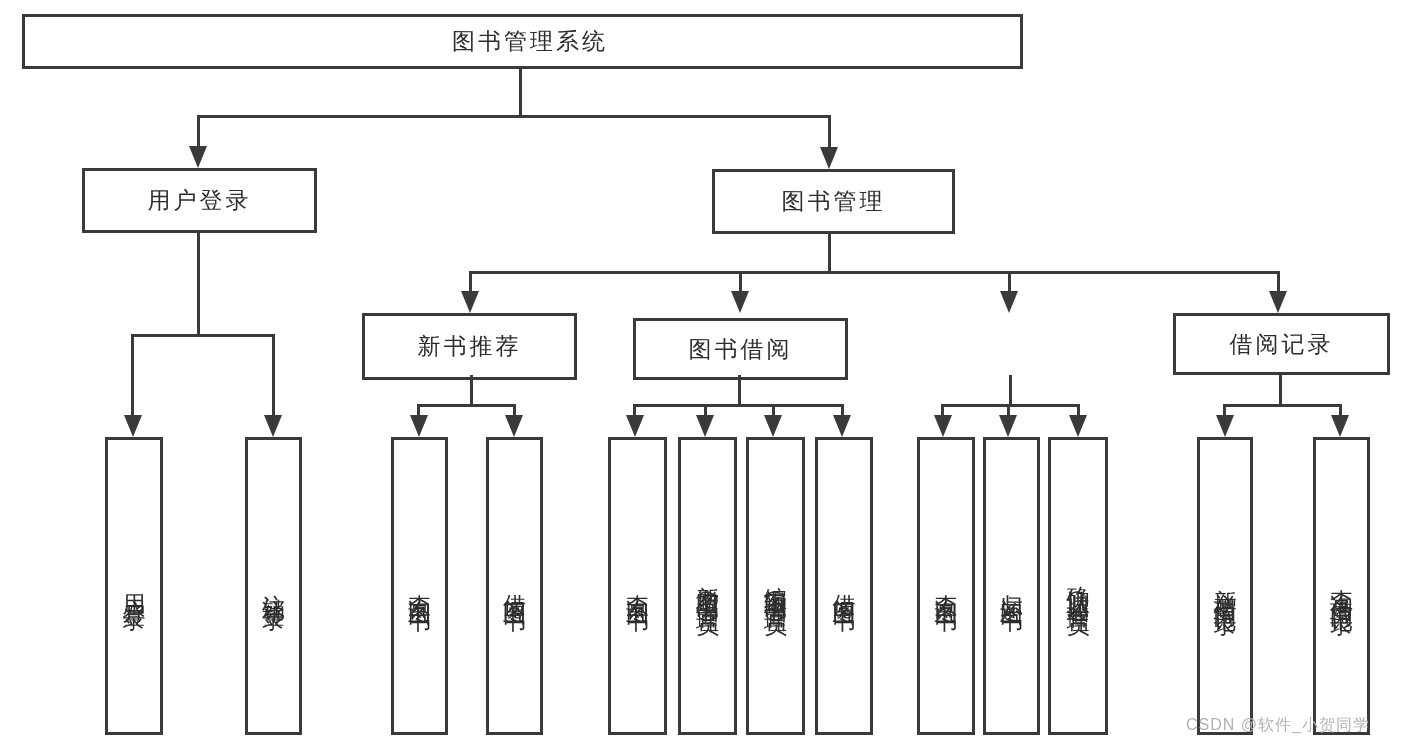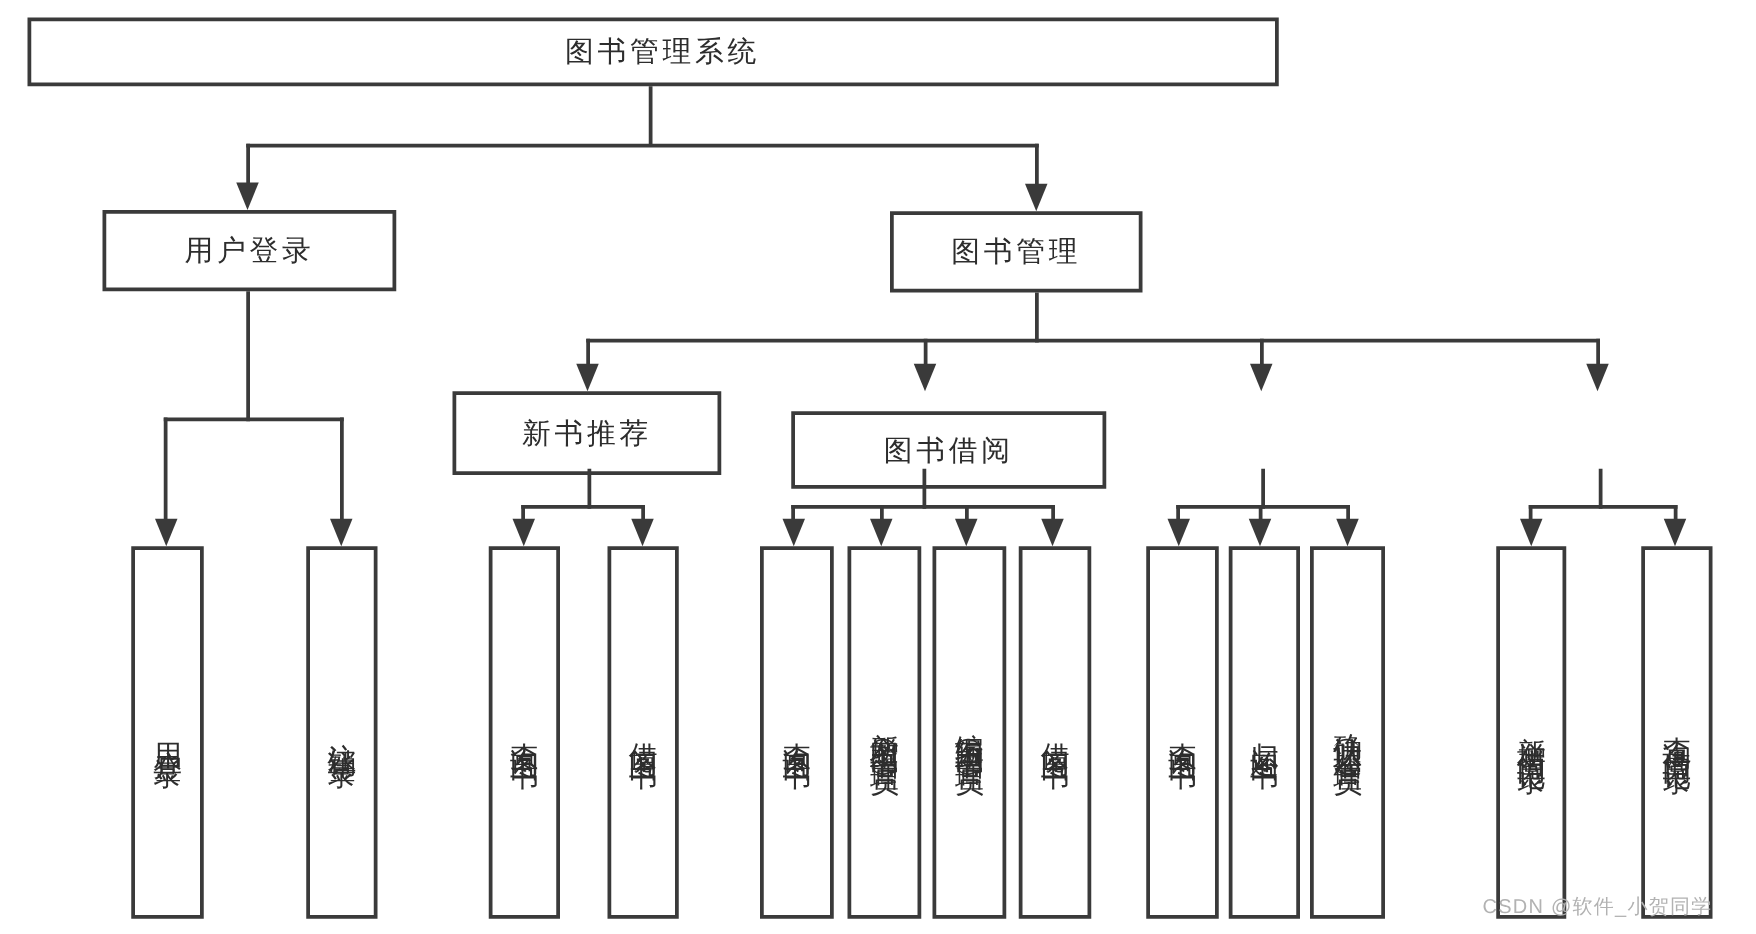--- a/index.html
+++ b/index.html
@@ -70,21 +70,21 @@
   <div class="vline" style="left:519px; top:69px; height:48px;"></div>
   <div class="hline" style="left:197px; top:115px; width:634px;"></div>
   <div class="vline" style="left:197px; top:115px; height:32px;"></div>
   <div class="arrow" style="left:189px; top:146px;"></div>
   <div class="vline" style="left:828px; top:115px; height:33px;"></div>
   <div class="arrow" style="left:820px; top:147px;"></div>
 
   <div class="box hbox" style="left:82px; top:168px; width:235px; height:65px;">
     <span>用户登录</span>
   </div>
-  <div class="box hbox" style="left:712px; top:169px; width:202px; height:65px;">
+  <div class="box hbox" style="left:712px; top:169px; width:243px; height:65px;">
     <span>图书管理</span>
   </div>
 
   <div class="vline" style="left:197px; top:233px; height:104px;"></div>
   <div class="hline" style="left:131px; top:334px; width:144px;"></div>
   <div class="vline" style="left:131px; top:334px; height:82px;"></div>
   <div class="arrow" style="left:124px; top:415px;"></div>
   <div class="vline" style="left:272px; top:334px; height:82px;"></div>
   <div class="arrow" style="left:264px; top:415px;"></div>
 
@@ -95,22 +95,25 @@
   <div class="vline" style="left:739px; top:271px; height:21px;"></div>
   <div class="arrow" style="left:731px; top:291px;"></div>
   <div class="vline" style="left:1008px; top:271px; height:21px;"></div>
   <div class="arrow" style="left:1000px; top:291px;"></div>
   <div class="vline" style="left:1277px; top:271px; height:21px;"></div>
   <div class="arrow" style="left:1269px; top:291px;"></div>
 
   <div class="box hbox" style="left:362px; top:313px; width:215px; height:67px;">
     <span>新书推荐</span>
   </div>
-  <div class="box hbox" style="left:633px; top:329px; width:252px; height:62px;text-align:right;">
+  <div class="box hbox" style="left:633px; top:318px; width:215px; height:62px;text-align:right;">
     <span>图书借阅</span>
+  </div>
+  <div class="box hbox" style="left:1173px; top:313px; width:217px; height:62px;">
+    <span>借阅记录</span>
   </div>
 
   <div class="vline" style="left:470px; top:375px; height:32px;"></div>
   <div class="hline" style="left:417px; top:404px; width:99px;"></div>
   <div class="vline" style="left:417px; top:404px; height:12px;"></div>
   <div class="arrow" style="left:410px; top:415px;"></div>
   <div class="vline" style="left:513px; top:404px; height:12px;"></div>
   <div class="arrow" style="left:505px; top:415px;"></div>
 
   <div class="vline" style="left:738px; top:375px; height:32px;"></div>

